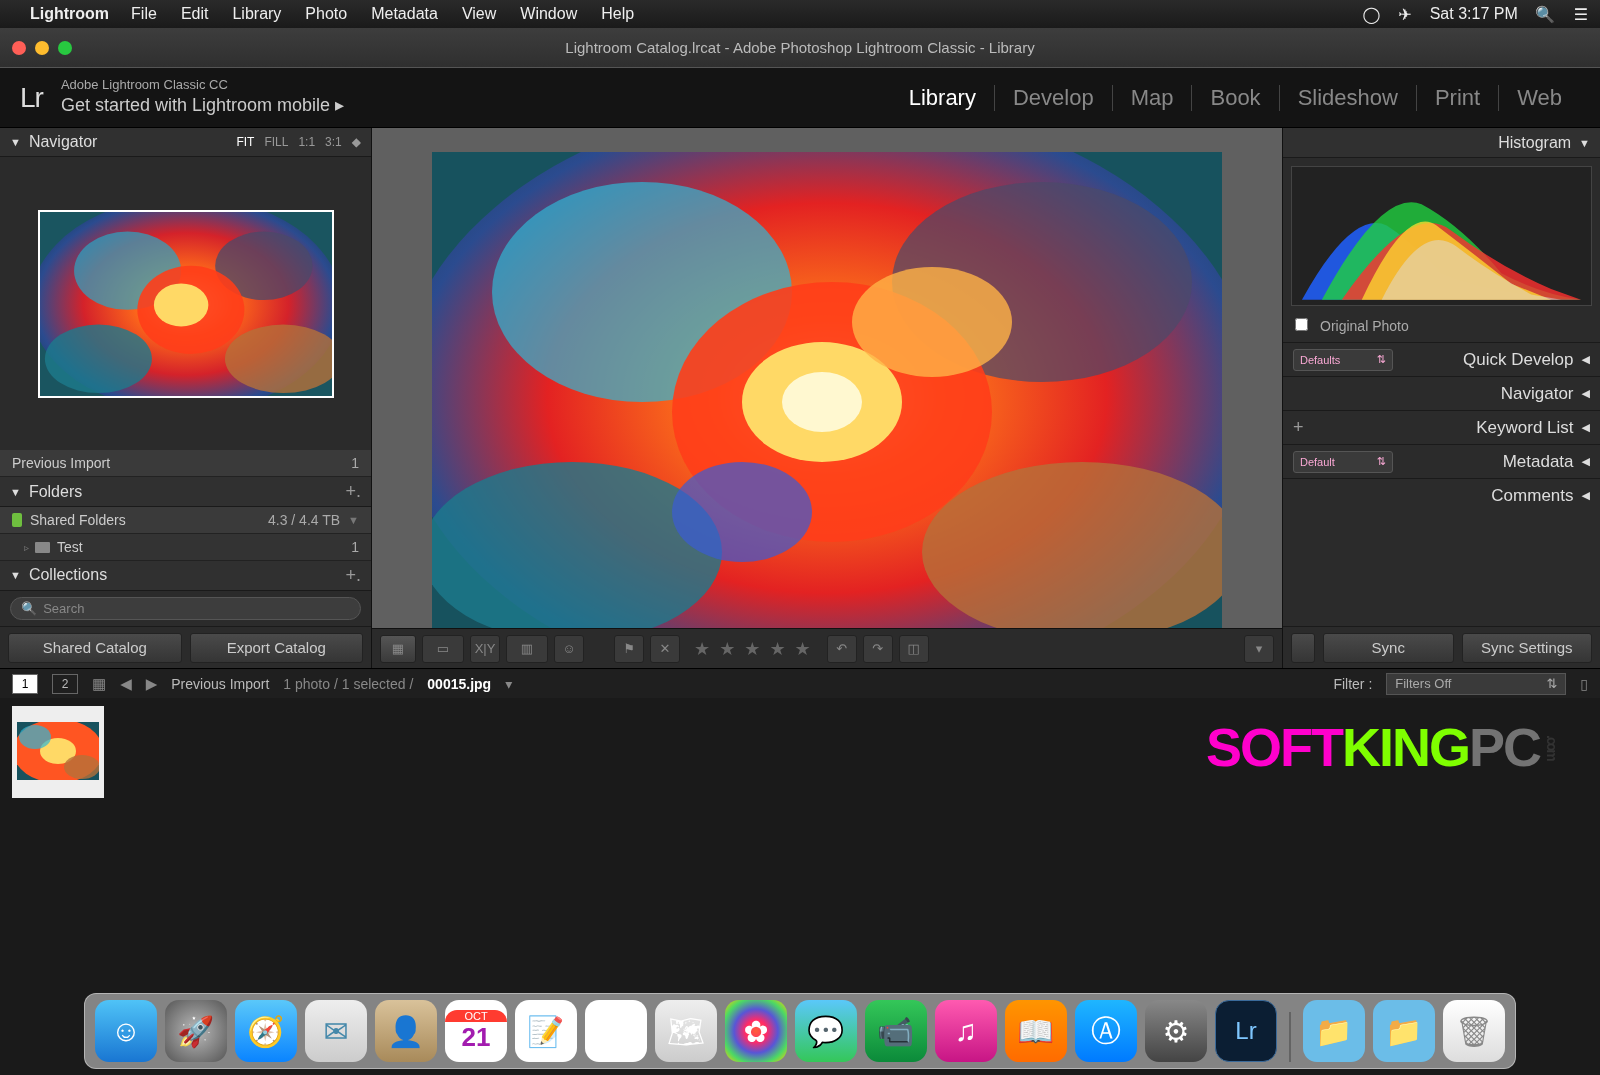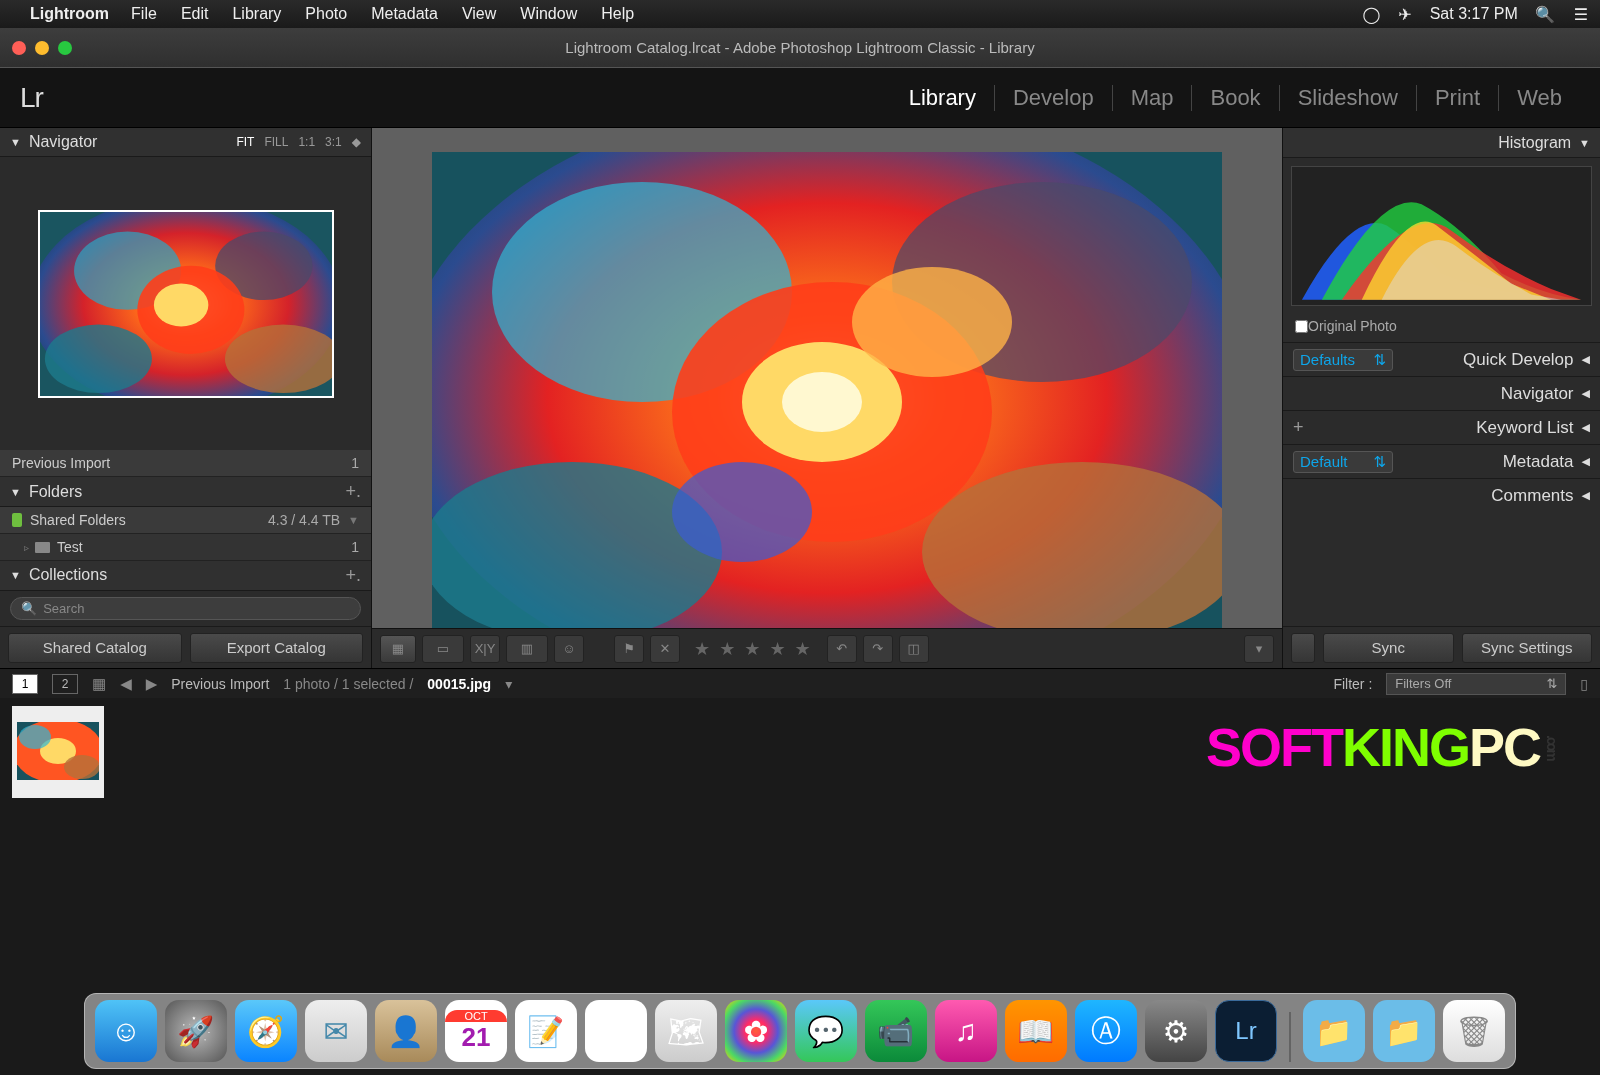--- a/index.html
+++ b/index.html
@@ -58,25 +58,25 @@
 .searchbox { margin: 6px 10px; height: 24px; background: #3d3d3d; border: 1px solid #555; border-radius: 12px; display: flex; align-items: center; padding: 0 10px; color: #888; font-size: 13px; }
 
 .bottombtns { height: 42px; background: #2b2b2b; display: flex; align-items: center; padding: 8px; gap: 8px; border-top: 1px solid #1a1a1a; }
 .bbtn { flex: 1; height: 30px; background: linear-gradient(#4a4a4a,#353535); border: 1px solid #222; color: #ccc; font-size: 15px; display: flex; align-items: center; justify-content: center; border-radius: 3px; }
 
 
 .mainimg { width: 790px; height: 492px; }
 
 
 .histo { height: 140px; background: #222; margin: 8px; border: 1px solid #444; position: relative; overflow: hidden; }
-.origrow { display: flex; align-items: center; padding: 4px 12px 8px; color: #aaa; font-size: 14px; gap: 0; }
+.origrow { display: flex; align-items: flex-start; padding: 4px 12px 8px; color: #aaa; font-size: 14px; gap: 12px; }
 .origrow input { accent-color: #666; }
 
 .rrow { height: 34px; display: flex; align-items: center; padding: 0 10px; border-top: 1px solid #1a1a1a; color: #ddd; font-size: 17px; }
-.rrow .dd { width: 100px; height: 22px; background: #3a3a3a; border: 1px solid #555; color: #0ea5e9; font-size: 15px; display: flex; align-items: center; padding: 0 6px; border-radius: 3px; }
+.rrow .dd { width: 100px; height: 22px; background: #3a3a3a; border: 1px solid #555; color: #f9a8d4; font-size: 11px; display: flex; align-items: center; padding: 0 6px; border-radius: 3px; }
 .rrow .spacer { flex: 1; }
 .rrow .tri { font-size: 11px; margin-left: 8px; }
 .rrow .plus { color: #999; font-size: 18px; margin-right: auto; }
 
 
 .toolbar { height: 40px; background: #2b2b2b; display: flex; align-items: center; padding: 0 8px; gap: 6px; border-top: 1px solid #111; }
 .tbtn { height: 28px; min-width: 30px; background: #3a3a3a; border: 1px solid #222; border-radius: 3px; display: flex; align-items: center; justify-content: center; color: #888; font-size: 13px; }
 .tbtn.grid { width: 36px; background: linear-gradient(#555,#3a3a3a); }
 .stars { color: #666; font-size: 18px; letter-spacing: 2px; padding: 0 8px; }
 .toolbar .spacer { flex: 1; }
@@ -87,21 +87,21 @@
 .fsbar .nbox.active { background: #fff; color: #000; }
 .fsbar .navarrow { color: #888; font-size: 15px; }
 .fsbar .spacer { flex: 1; }
 .fsbar .filterdd { width: 180px; height: 22px; background: #3a3a3a; border: 1px solid #555; color: #aaa; font-size: 13px; display: flex; align-items: center; padding: 0 8px; }
 
 
 .filmstrip { height: 108px; background: #1a1a1a; display: flex; align-items: center; padding: 8px 12px; position: relative; }
 .fthumb { width: 92px; height: 92px; background: #eee; padding: 5px; }
 .fthumb-inner { width: 100%; height: 58px; margin-top: 11px; }
 .watermark { position: absolute; right: 40px; top: 18px; font-size: 54px; font-weight: 900; font-family: Arial Black, sans-serif; letter-spacing: -2px; display: flex; }
-.wm1 { color: #ff00cc; } .wm2 { color: #7fff00; text-align: right; } .wm3 { color: #fef9c3; text-align: right; }
+.wm1 { color: #ff00cc; } .wm2 { color: #7fff00; text-align: right; } .wm3 { color: #737373; text-align: right; }
 .wmcom { font-size: 14px; color: #333; writing-mode: vertical-rl; align-self: center; margin-left: 4px; }
 
 
 .dockarea { position: absolute; bottom: 0; left: 0; right: 0; height: 90px; display: flex; justify-content: center; align-items: flex-end; padding-bottom: 6px; }
 .dock { background: rgba(220,220,220,0.55); border-radius: 12px; padding: 6px 10px; display: flex; gap: 8px; align-items: flex-end; border: 1px solid rgba(255,255,255,0.4); }
 .dicon { width: 62px; height: 62px; border-radius: 14px; display: flex; align-items: center; justify-content: center; font-size: 30px; color: #fff; }
 .dsep { width: 2px; height: 50px; background: rgba(0,0,0,0.25); margin: 0 4px; }
 
 
 .explosion { width: 100%; height: 100%; }
@@ -134,20 +134,24 @@
   <div class="trafficlights">
     <div class="tl red"></div>
     <div class="tl yellow"></div>
     <div class="tl green"></div>
   </div>
   <div class="wtitle">Lightroom Catalog.lrcat - Adobe Photoshop Lightroom Classic - Library</div>
 </div>
 
 <div class="appheader">
   <div class="lrlogo">Lr</div>
+  <div class="idblock">
+    <div>Adobe Lightroom Classic CC</div>
+    <div class="line2">Get started with Lightroom mobile  ▸</div>
+  </div>
   <div class="modules">
     <span class="mod active">Library</span>
     <span class="mod">Develop</span>
     <span class="mod">Map</span>
     <span class="mod">Book</span>
     <span class="mod">Slideshow</span>
     <span class="mod">Print</span>
     <span class="mod">Web</span>
   </div>
 </div>

